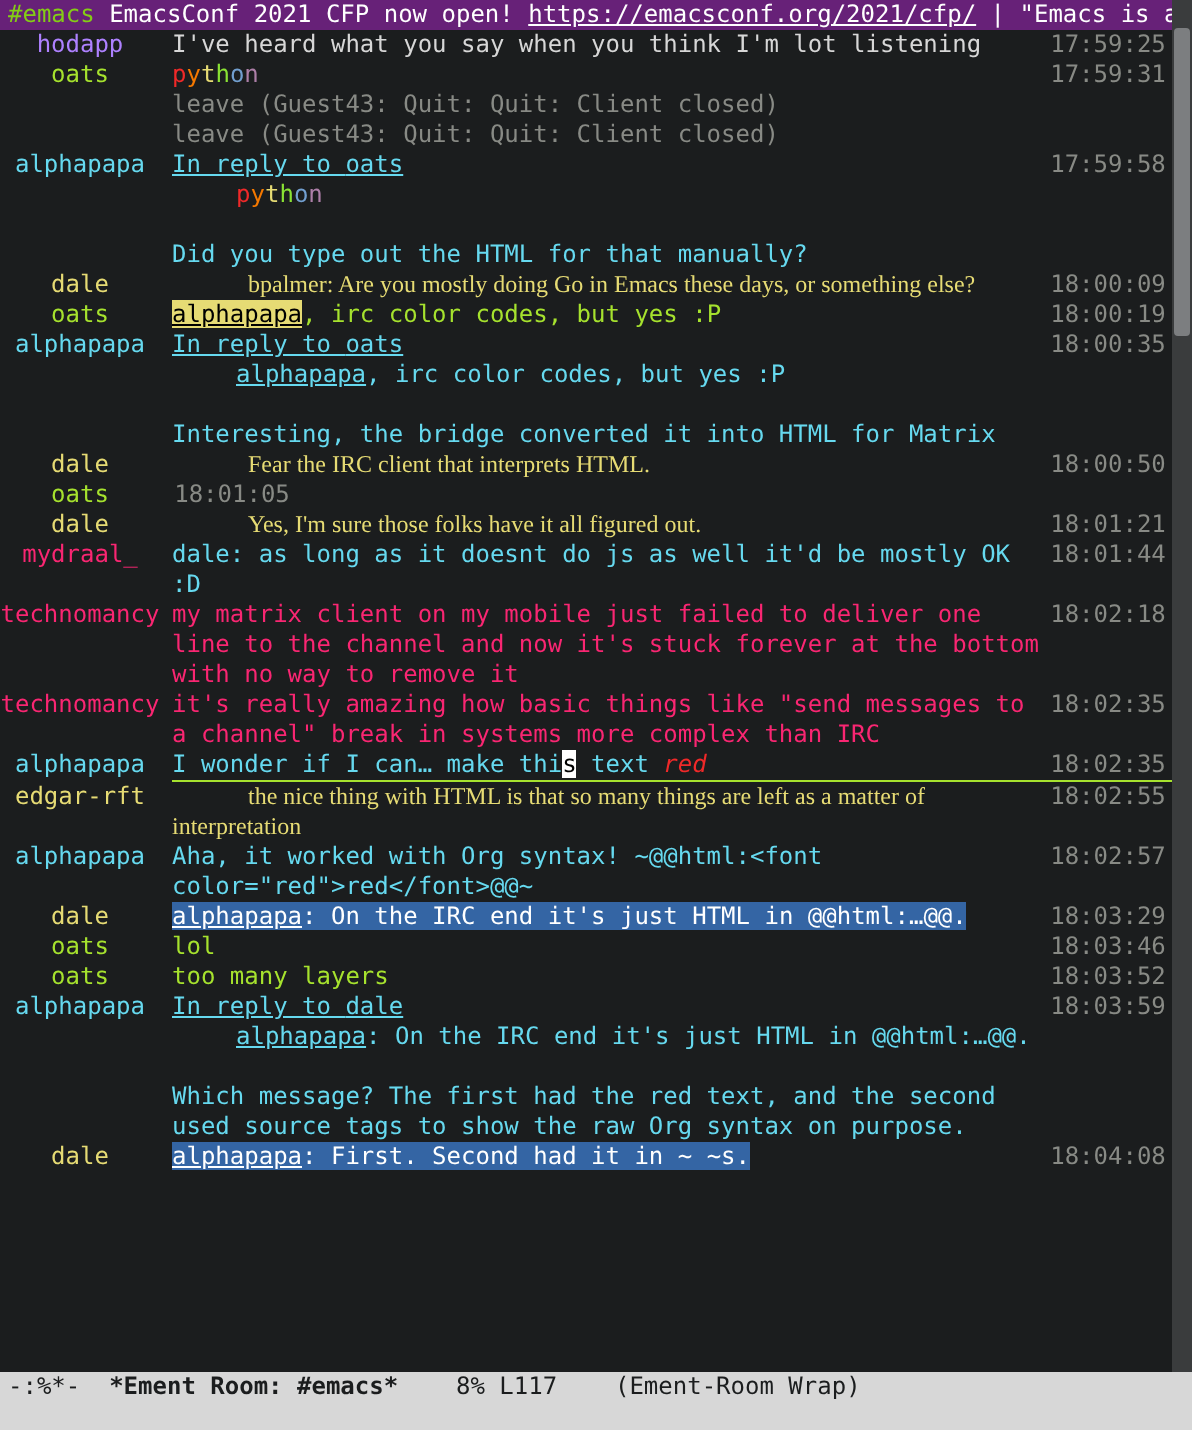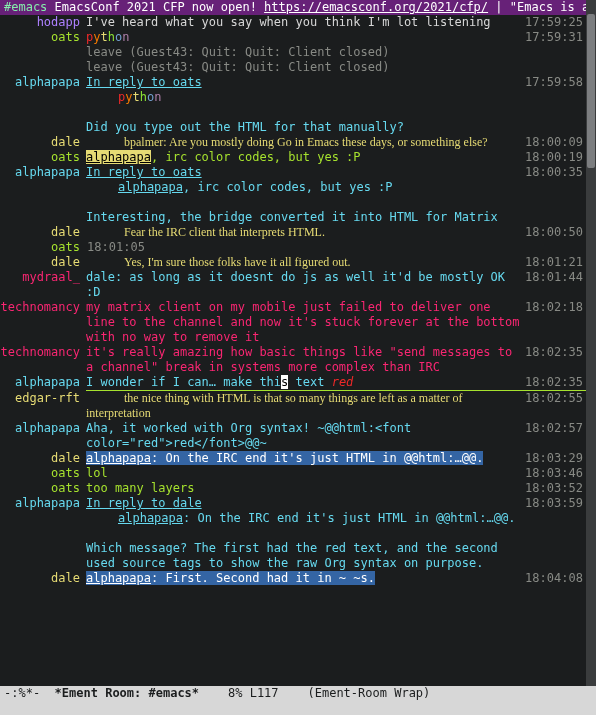--- a/index.html
+++ b/index.html
@@ -34,35 +34,35 @@
     overflow:hidden;
     position:relative;
   }
   .topic{
     background:var(--topic-bg);
     color:#fff;
     padding:0 4px;
     white-space:nowrap;
     height:15px;
   }
-  .topic .channel{color:#86efac;}
+  .topic .channel{color:#84cc16;}
   .topic a{color:#fff;text-decoration:underline;}
   .buffer{
     position:absolute;
     top:15px;left:0;right:10px;bottom:15px;
     overflow:hidden;
     padding-bottom:2px;
   }
   .row{
     display:flex;
     width:100%;
   }
   .gutter{
     width:86px;flex:0 0 86px;
-    text-align:right;
+    text-align:center;
     padding-right:6px;
     white-space:nowrap;
     overflow:hidden;
   }
   .body{
     flex:1 1 auto;
     padding-right:4px;
     word-wrap:break-word;
   }
   .ts{

